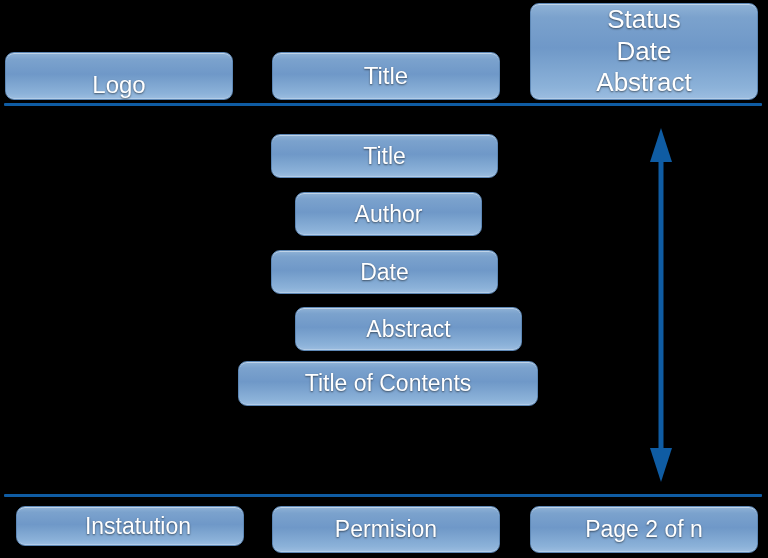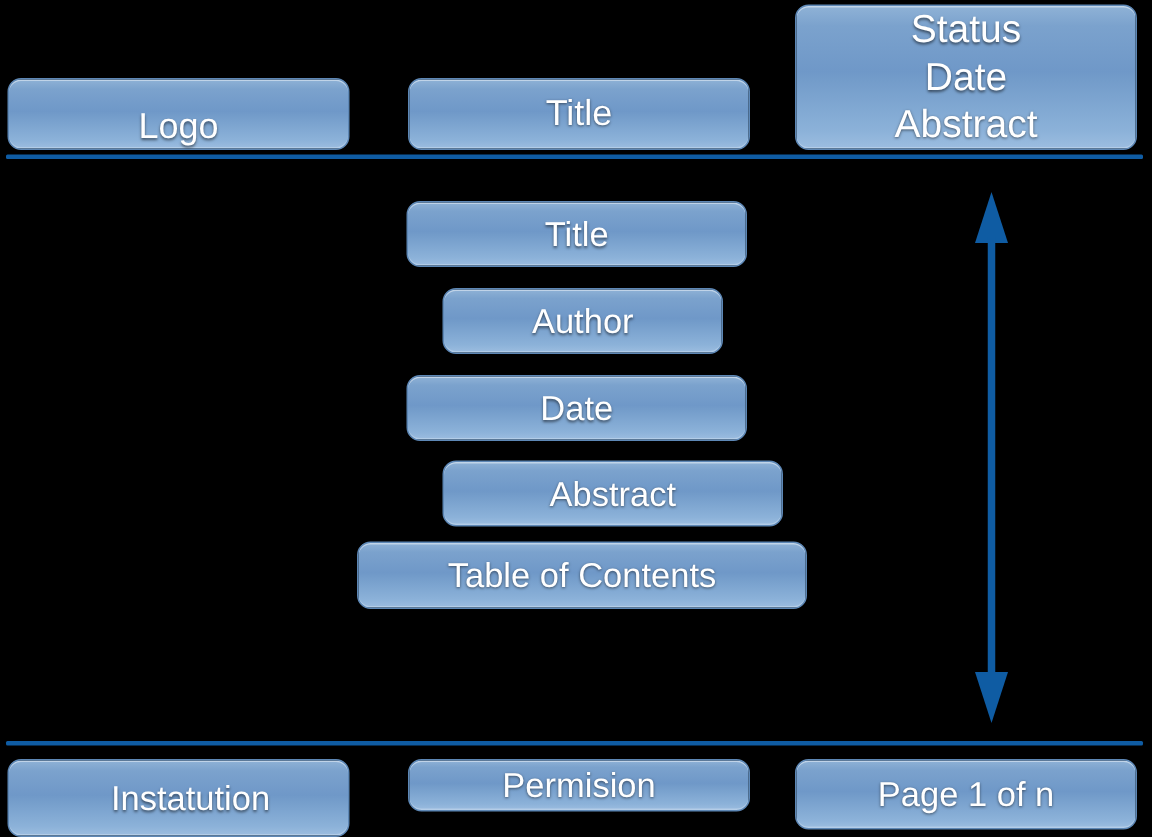--- a/index.html
+++ b/index.html
@@ -76,22 +76,22 @@
   #divider-bottom { top: 494px; }
 
   
   #box-title-b  { left: 271px; top: 134px; width: 227px; height: 44px; }
   #box-author   { left: 271px; top: 192px; width: 187px; height: 44px; margin-left: 24px; }
   #box-date     { left: 271px; top: 250px; width: 227px; height: 44px; }
   #box-abstract { left: 271px; top: 307px; width: 227px; height: 44px; margin-left: 24px; }
   #box-toc      { left: 238px; top: 361px; width: 300px; height: 45px; }
 
   
-  #box-institution { left: 5px;   top: 506px; width: 228px; height: 52px; padding-left: 16px; }
-  #box-permission  { left: 272px; top: 506px; width: 228px; height: 35px; }
+  #box-institution { left: 16px;   top: 506px; width: 228px; height: 40px; padding-left: 16px; }
+  #box-permission  { left: 272px; top: 506px; width: 228px; height: 47px; }
   #box-page        { left: 530px; top: 506px; width: 228px; height: 47px; }
 
   
   #height-arrow {
     position: absolute;
     left: 645px;
     top: 128px;
     width: 32px;
     height: 354px;
   }
@@ -128,21 +128,21 @@
 
   <div class="box mid-box" id="box-date">
     <span class="line">Date</span>
   </div>
 
   <div class="box mid-box" id="box-abstract">
     <span class="line">Abstract</span>
   </div>
 
   <div class="box wide-box" id="box-toc">
-    <span class="line">Table of Contents</span>
+    <span class="line">Title of Contents</span>
   </div>
 
   <div id="height-arrow">
     <svg width="32" height="354" viewBox="0 0 32 354" xmlns="http://www.w3.org/2000/svg">
       <polygon points="16,0 27,34 5,34" fill="#0f5ca3"></polygon>
       <rect x="13.5" y="30" width="5" height="294" fill="#0f5ca3"></rect>
       <polygon points="16,354 27,320 5,320" fill="#0f5ca3"></polygon>
     </svg>
   </div>
 
@@ -150,16 +150,16 @@
 
   <div class="box foot-box" id="box-institution">
     <span class="line">Instatution</span>
   </div>
 
   <div class="box foot-box" id="box-permission">
     <span class="line">Permision</span>
   </div>
 
   <div class="box foot-box" id="box-page">
-    <span class="line">Page 1 of n</span>
+    <span class="line">Page 2 of n</span>
   </div>
 
 </div>
 
 </body></html>

